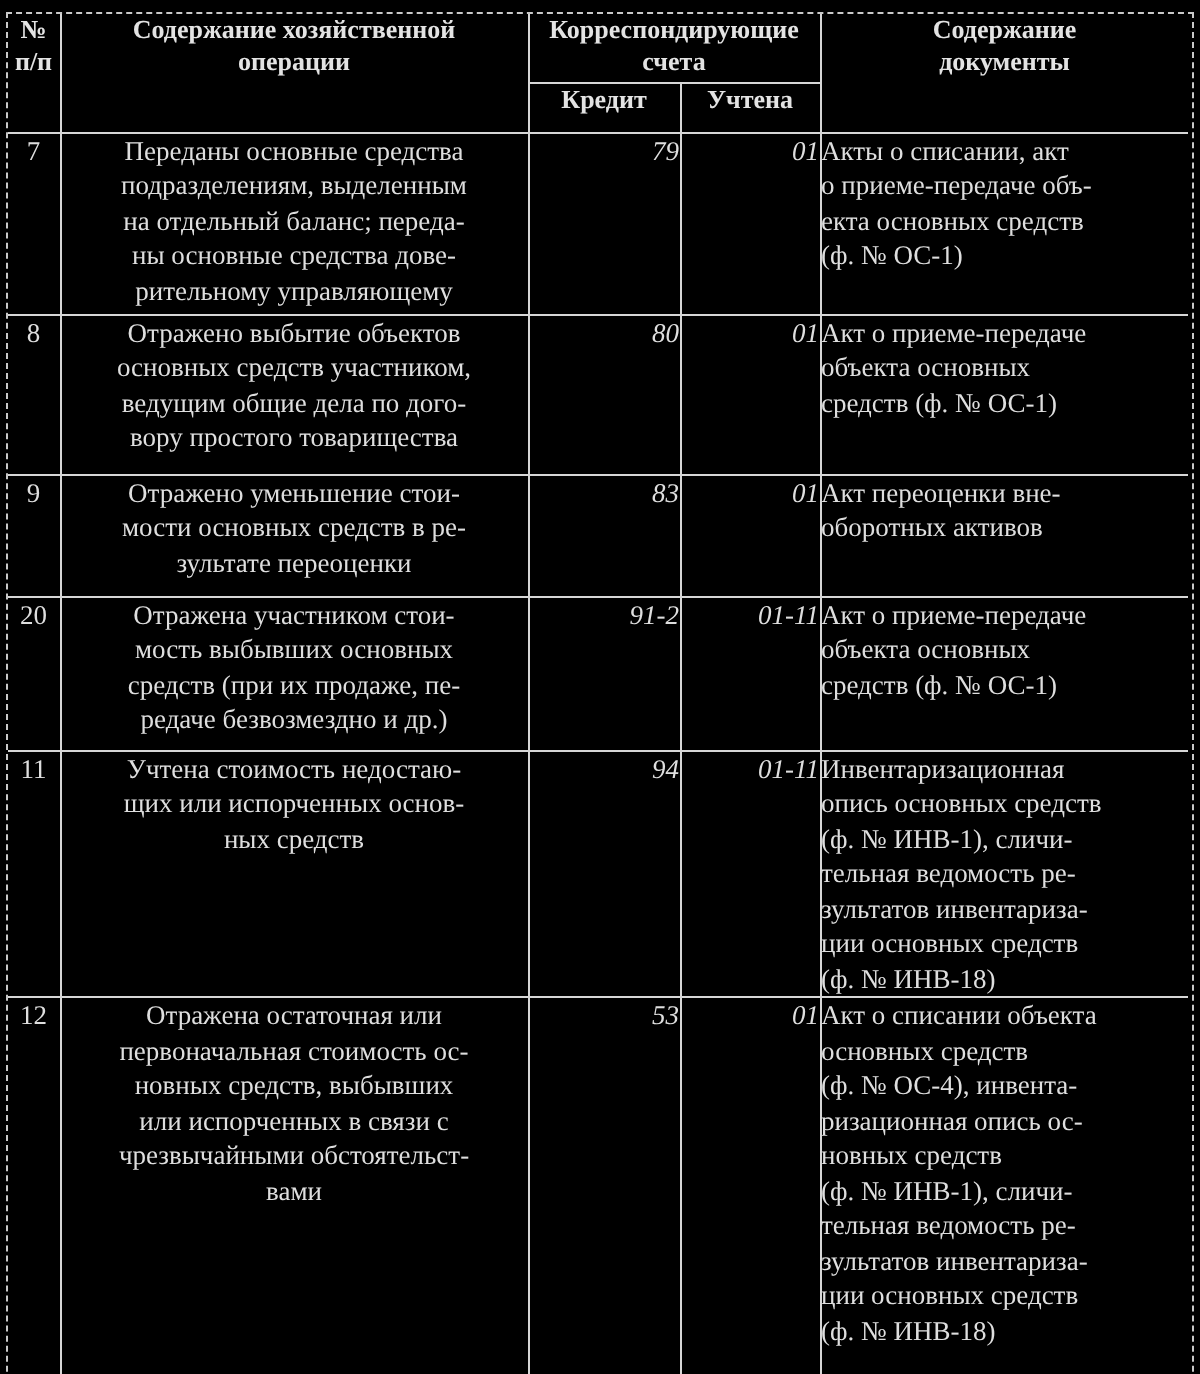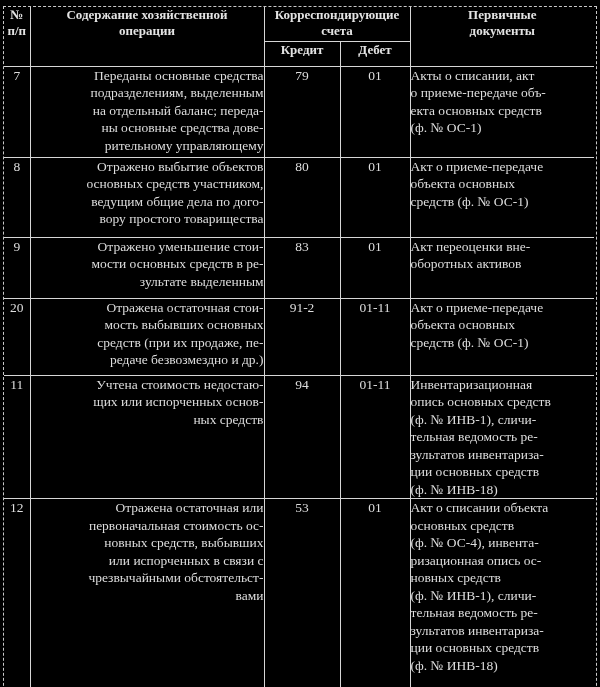--- a/index.html
+++ b/index.html
@@ -62,25 +62,26 @@
   tr.r3 { height: 77px; }
   tr.r4 { height: 122px; }
   tr.r5 { height: 235px; }
   td.num {
     text-align: center;
     padding-top: 2px;
     font-size: 13.5px;
   }
   td.op {
     padding: 2px 3px 0 7px;
+    text-align: center;
+  }
+  td.acctno {
     text-align: right;
-  }
-  td.acctno {
-    text-align: center;
     padding-top: 2px;
+    font-style: italic;
   }
   td.doc {
     padding: 2px 1px 0 6px;
     text-align: left;
     margin-left: 18px;
   }
 </style>
 </head>
 <body>
 
@@ -94,26 +95,26 @@
         <col class="c-doc">
     </colgroup>
     <thead>
       <tr class="hrow1">
         <th rowspan="2">№
 п/п</th>
         <th rowspan="2">Содержание хозяйственной
 операции</th>
         <th colspan="2">Корреспондирующие
 счета</th>
-        <th rowspan="2">Первичные
+        <th rowspan="2">Содержание
 документы</th>
       </tr>
       <tr class="hrow2">
         <th>Кредит</th>
-        <th>Дебет</th>
+        <th>Учтена</th>
       </tr>
     </thead>
     <tbody>
       <tr class="r0">
         <td class="num">7</td>
         <td class="op">Переданы основные средства
 подразделениям, выделенным
 на отдельный баланс; переда-
 ны основные средства дове-
 рительному управляющему</td>
@@ -133,29 +134,29 @@
         <td class="acctno">80</td>
         <td class="acctno">01</td>
         <td class="doc">Акт о приеме-передаче
 объекта основных
 средств (ф. № ОС-1)</td>
       </tr>
       <tr class="r2">
         <td class="num">9</td>
         <td class="op">Отражено уменьшение стои-
 мости основных средств в ре-
-зультате выделенным</td>
+зультате переоценки</td>
         <td class="acctno">83</td>
         <td class="acctno">01</td>
         <td class="doc">Акт переоценки вне-
 оборотных активов</td>
       </tr>
       <tr class="r3">
         <td class="num">20</td>
-        <td class="op">Отражена остаточная стои-
+        <td class="op">Отражена участником стои-
 мость выбывших основных
 средств (при их продаже, пе-
 редаче безвозмездно и др.)</td>
         <td class="acctno">91-2</td>
         <td class="acctno">01-11</td>
         <td class="doc">Акт о приеме-передаче
 объекта основных
 средств (ф. № ОС-1)</td>
       </tr>
       <tr class="r4">

